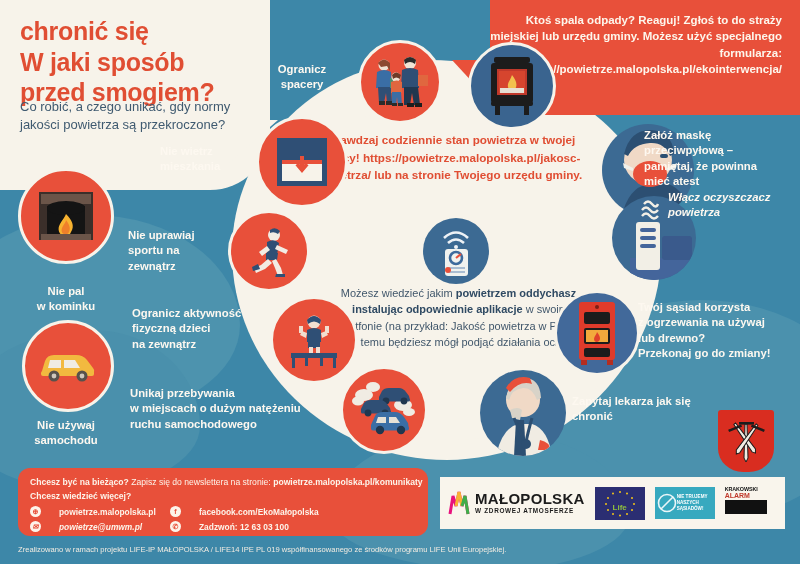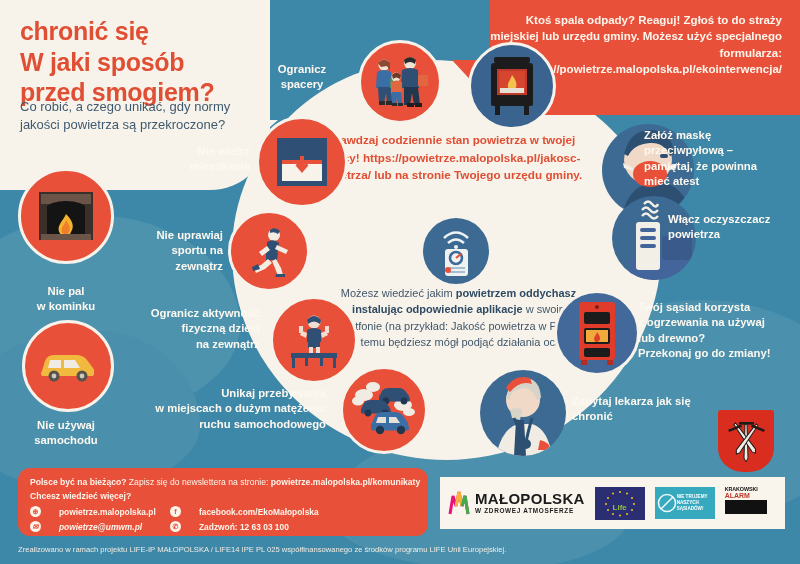--- a/index.html
+++ b/index.html
@@ -63,21 +63,21 @@
     align-items:center; justify-content:center; overflow:hidden; }
   .circle.red { background:#e8503a; border:3px solid #f7f3ea; }
   .circle.blue { background:#3a648f; border:3px solid #f7f3ea; }
   .circle.blue-l { background:#42699a; border:3px solid #f7f3ea; }
   .circle.plain-blue { background:#3c6a93; }
 
   
   .lbl { position:absolute; color:#fdf8f0; font-weight:bold;
     font-size:11.3px; line-height:1.35; }
   .lbl.c { text-align:center; }
-  .lbl.r { text-align:right; }
+  .lbl.r { text-align:left; }
   .lbl.l { text-align:left; }
   .red-box { position:absolute; left:18px; top:468px; width:410px; height:68px;
     background:#e8503a; border-radius:12px; }
   .red-box-line1 { position:absolute; left:30px; top:476px; width:400px;
     font-size:8.6px; color:#fdf4ea; line-height:1.4; }
   .red-box-line1 b { font-weight:bold; }
   .red-box-line2 { position:absolute; left:30px; top:491px;
     font-size:8.6px; color:#fdf4ea; font-weight:bold; }
   .contact-row { position:absolute; display:flex; align-items:center; gap:18px;
     font-size:8.4px; color:#fdf4ea; font-weight:bold; }
@@ -328,21 +328,21 @@
       <rect x="24" y="26" width="24" height="48" rx="3" fill="#f2efe6"></rect>
       <rect x="28" y="32" width="16" height="4" rx="2" fill="#44659b"></rect>
       <rect x="28" y="40" width="16" height="4" rx="2" fill="#44659b"></rect>
       <rect x="28" y="48" width="16" height="4" rx="2" fill="#44659b"></rect>
       <path d="M30 14 q4 -5 8 0 q4 5 8 0" stroke="#f2efe6" stroke-width="2.4" fill="none"></path>
       <path d="M30 20 q4 -5 8 0 q4 5 8 0" stroke="#f2efe6" stroke-width="2.4" fill="none"></path>
       <path d="M32 8 q4 -5 8 0 q4 5 6 0" stroke="#f2efe6" stroke-width="2.4" fill="none"></path>
       <rect x="50" y="40" width="30" height="24" rx="3" fill="#3a5a8c"></rect>
     </svg>
   </div>
-  <div class="lbl l" style="left:668px; top:212px; width:130px; white-space:pre-line;">Włącz oczyszczacz
+  <div class="lbl l" style="left:668px; top:190px; width:130px; white-space:pre-line;font-style:italic;">Włącz oczyszczacz
 powietrza</div>
 
   <div class="circle plain-blue" style="left:423px; top:218px; width:66px; height:66px;">
     <svg width="54" height="54" viewBox="0 0 54 54">
       <path d="M15 14 q12 -11 24 0" stroke="#eef2f6" stroke-width="2.6" fill="none"></path>
       <path d="M19 19 q8 -7 16 0" stroke="#eef2f6" stroke-width="2.6" fill="none"></path>
       <circle cx="27" cy="23" r="2" fill="#eef2f6"></circle>
       <rect x="16" y="25" width="23" height="27" rx="3" fill="#f0f2ef"></rect>
       <circle cx="27" cy="34" r="6" fill="none" stroke="#3d6a9c" stroke-width="2.6"></circle>
       <path d="M27 34 l5 -4" stroke="#e8503a" stroke-width="2.2"></path>
@@ -396,21 +396,21 @@
           <path d="M34 12 l2 1 l-11 31 l-3 2 l-1 -4z" transform="rotate(14 28 30)"></path>
         </g>
         <rect x="21" y="12" width="15" height="2.6" fill="#1c1c1c"></rect>
         <rect x="10" y="17" width="14" height="2.6" fill="#1c1c1c" transform="rotate(-22 17 18)"></rect>
         <rect x="33" y="17" width="14" height="2.6" fill="#1c1c1c" transform="rotate(22 40 18)"></rect>
       </svg>
     </div>
   </div>
 
   <div class="red-box"></div>
-  <div class="red-box-line1"><b>Polsce być na bieżąco?</b><span> Zapisz się do newslettera na stronie: </span><b>powietrze.malopolska.pl/komunikaty</b></div>
+  <div class="red-box-line1"><b>Chcesz być na bieżąco?</b><span> Zapisz się do newslettera na stronie: </span><b>powietrze.malopolska.pl/komunikaty</b></div>
   <div class="red-box-line2">Chcesz wiedzieć więcej?</div>
 
   <div class="contact-row" style="left:30px; top:506px;">
     <span class="cicon">⊕</span>
     <span>powietrze.malopolska.pl</span>
   </div>
   <div class="contact-row" style="left:170px; top:506px;">
     <span class="cicon">f</span>
     <span>facebook.com/EkoMałopolska</span>
   </div>
@@ -465,14 +465,14 @@
         <div>SĄSIADÓW!</div>
       </div>
     </div>
     <div class="ka-logo">
       <div class="ka-top">KRAKOWSKI</div>
       <div class="ka-mid">ALARM</div>
       <div class="ka-bot"></div>
     </div>
   </div>
 
-  <div class="credit">Zrealizowano w ramach projektu LIFE-IP MAŁOPOLSKA / LIFE14 IPE PL 025 współfinansowanego ze środków programu LIFE Unii Europejskiej.</div>
+  <div class="credit">Zrealizowano w ramach projektu LIFE-IP MAŁOPOLSKA / LIFE14 IPE PL 019 współfinansowanego ze środków programu LIFE Unii Europejskiej.</div>
 </div>
 
 </body></html>

